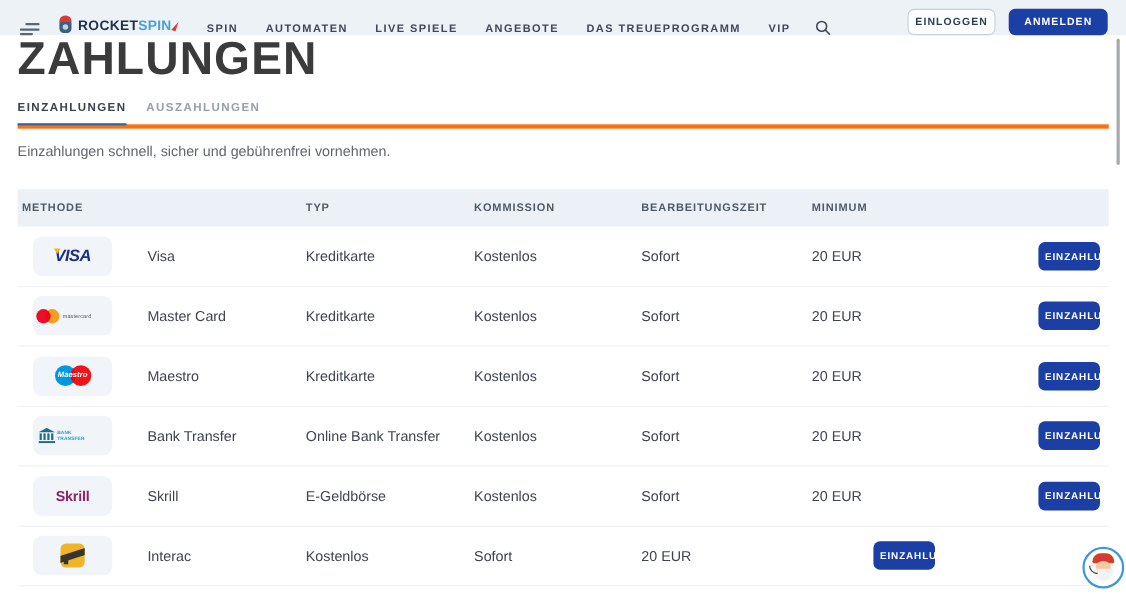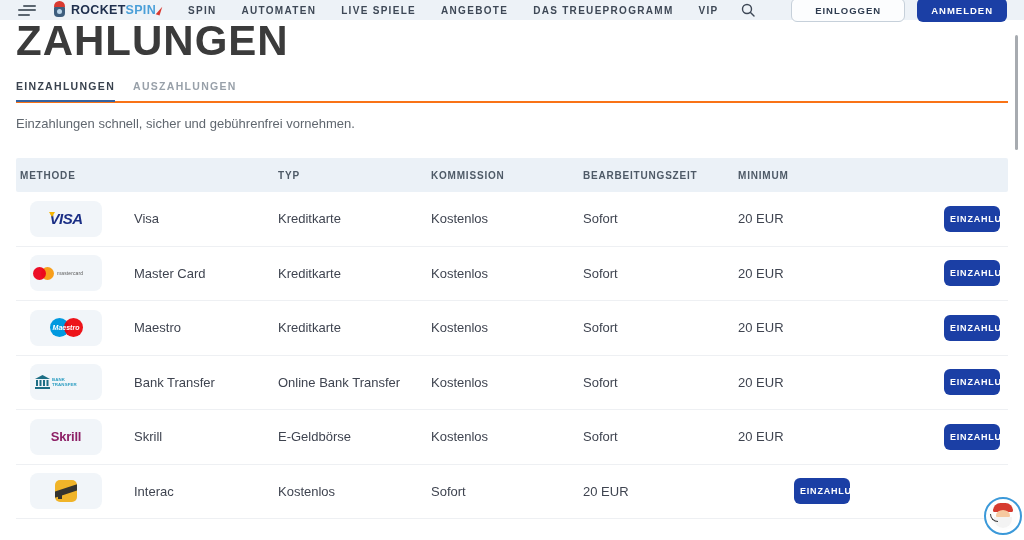--- a/index.html
+++ b/index.html
@@ -4,21 +4,21 @@
 <style>
   * { box-sizing: border-box; }
   html,body { margin:0; padding:0; }
   body {
     width:1024px; height:540px; overflow:hidden; position:relative;
     background:#ffffff; font-family:"Liberation Sans", sans-serif;
   }
 
   
   .navbar {
-    height:20px; background:#edf2f7; display:flex; align-items:center;
+    height:32px; background:#edf2f7; display:flex; align-items:flex-end;
     padding:0 17px 0 18px;
   }
   .hamburger { width:20px; height:11px; display:flex; flex-direction:column; justify-content:space-between; cursor:pointer; }
   .hamburger span { height:2px; border-radius:2px; background:#5b6670; }
   .hamburger .b1 { width:13px; margin-left:5px; }
   .hamburger .b2 { width:18px; }
   .hamburger .b3 { width:12px; }
 
   .brand { display:flex; align-items:center; margin-left:14px; cursor:pointer; }
   .rocket-icon { width:15px; height:18px; position:relative; margin-right:4px; }
@@ -29,38 +29,38 @@
   .brand-blue { font-size:12.5px; font-weight:800; color:#4a9fd8; letter-spacing:0.3px; }
   .brand-accent { width:0; height:0; border-left:4px solid transparent; border-bottom:9px solid #d93a31; transform:rotate(18deg); margin-left:1px; }
 
   .nav-items { display:flex; gap:25px; margin-left:27px; }
   .nav-item { font-size:10px; font-weight:700; letter-spacing:1.3px; color:#3e4856; cursor:pointer; white-space:nowrap; }
 
   .search-btn { margin-left:22px; cursor:pointer; display:flex; align-items:center; }
 
   .auth { margin-left:auto; display:flex; gap:12px; align-items:center; }
   .btn-outline {
-    height:24px; padding:0 23px; border:1px solid #c6d0da; border-radius:6px;
+    height:24px; padding:0 6px; border:1px solid #c6d0da; border-radius:6px;
     background:#fcfdfe; color:#2f3c50; font-size:9.5px; font-weight:700; letter-spacing:1px;
     font-family:"Liberation Sans", sans-serif; cursor:pointer;
   }
   .btn-solid {
     height:24px; padding:0 14px; border:none; border-radius:6px;
     background:#1b3fa5; color:#ffffff; font-size:9.5px; font-weight:700; letter-spacing:1px;
     font-family:"Liberation Sans", sans-serif; cursor:pointer;
   }
 
   
   .main { padding:0 16px;border-radius:16px; }
   .page-title {
     margin:0; padding-top:1px; font-size:42px; line-height:40px; font-weight:800;
     color:#3b3b3b; letter-spacing:1px;
   }
 
-  .tabs { display:flex; gap:18px; margin-top:19px; border-bottom:2px solid #f97316; }
+  .tabs { display:flex; gap:18px; margin-top:19px; border-bottom:4px solid #f97316; }
   .tab { font-size:10.5px; font-weight:700; letter-spacing:1.3px; padding-bottom:8px; cursor:pointer; }
   .tab.active { color:#39424e; border-bottom:2px solid #35639f; margin-bottom:-1px; }
   .tab.inactive { color:#98a0a9; }
 
   .subtitle { font-size:13px; color:#60676f; }
 
   
   .table { margin-top:27px; }
   .thead, .row {
     display:grid;

